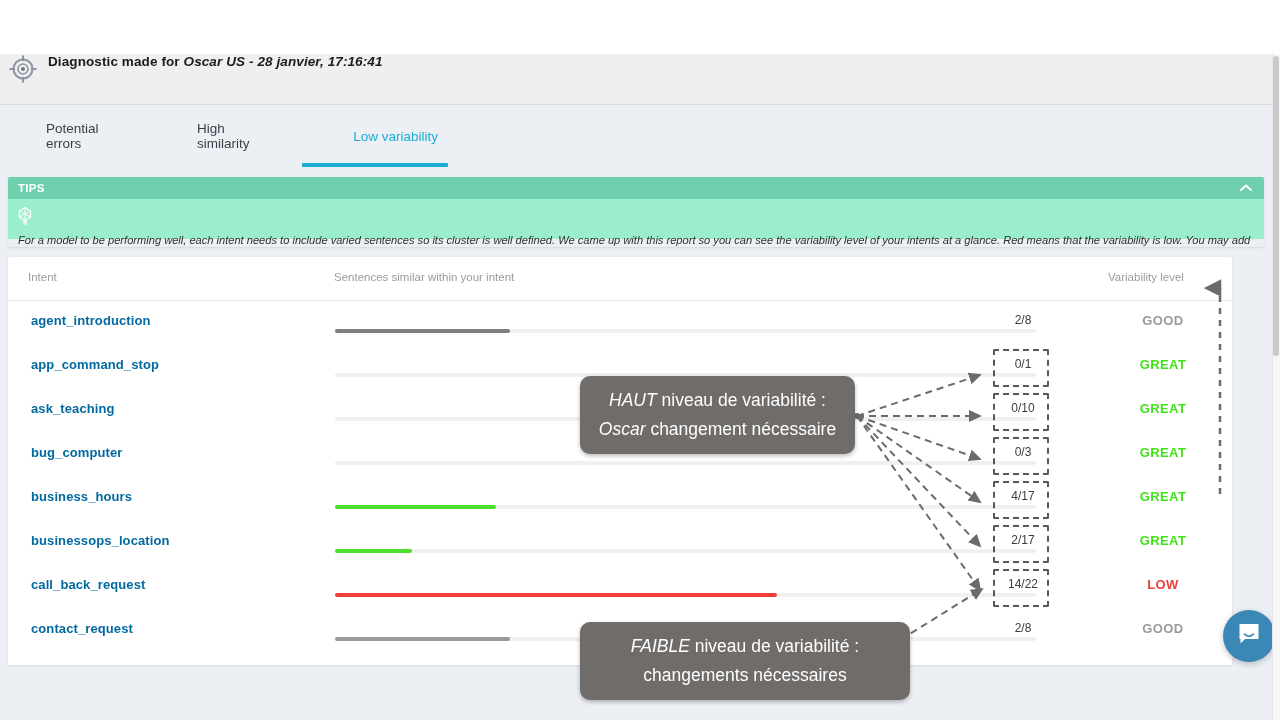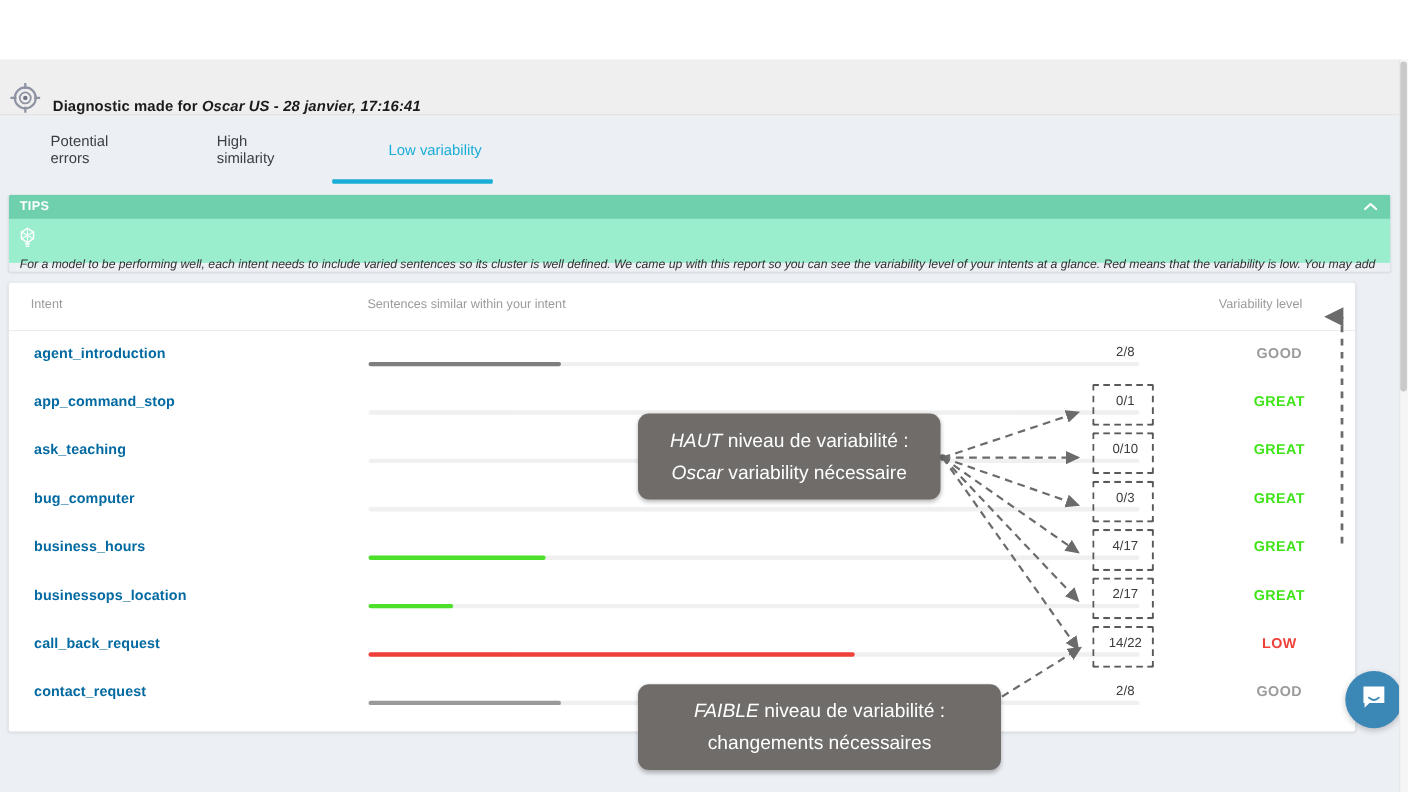--- a/index.html
+++ b/index.html
@@ -11,21 +11,21 @@
   }
   #root { position: relative; width: 1280px; height: 720px; background: #ffffff; }
 
   
   .top-gap { position:absolute; left:0; top:0; width:1280px; height:54px; background:#ffffff; }
 
   
   .header {
     position:absolute; left:0; top:54px; width:1272px; height:51px;
     background:#efefef; border-bottom:1px solid #dcdcdc;
-    display:flex; align-items:flex-end; padding-left:8px;
+    display:flex; align-items:flex-start; padding-left:8px;
   }
   .target-icon { width:30px; height:30px; flex:0 0 30px; margin-right:10px; }
   .header-title {
     font-size:13.5px; font-weight:bold; color:#1b1b1b; letter-spacing:0.1px;
     white-space:nowrap;
   }
   .header-title em { font-style:italic; }
 
   
   .page-body {
@@ -304,21 +304,21 @@
       <line x1="857" y1="416" x2="980" y2="590"></line>
       <line x1="860" y1="665" x2="982" y2="589"></line>
     </g>
     <circle cx="857" cy="416" r="3" fill="#6b6b6b"></circle>
     <line x1="1220" y1="494" x2="1220" y2="288" stroke="#6b6b6b" stroke-width="2.5" stroke-dasharray="6,6" marker-end="url(#ahu)"></line>
   </svg>
 
   <div class="callout" id="callout-high">
     <em>HAUT</em><span> niveau de</span>
     <span>variabilité : </span><em>Oscar</em>
-    <span>variability nécessaire</span>
+    <span>changement nécessaire</span>
   </div>
 
   <div class="callout" id="callout-low">
     <em>FAIBLE</em><span> niveau de</span>
     <span>variabilité :</span>
     <span>changements nécessaires</span>
   </div>
 
   <div class="intercom">
     <span>

